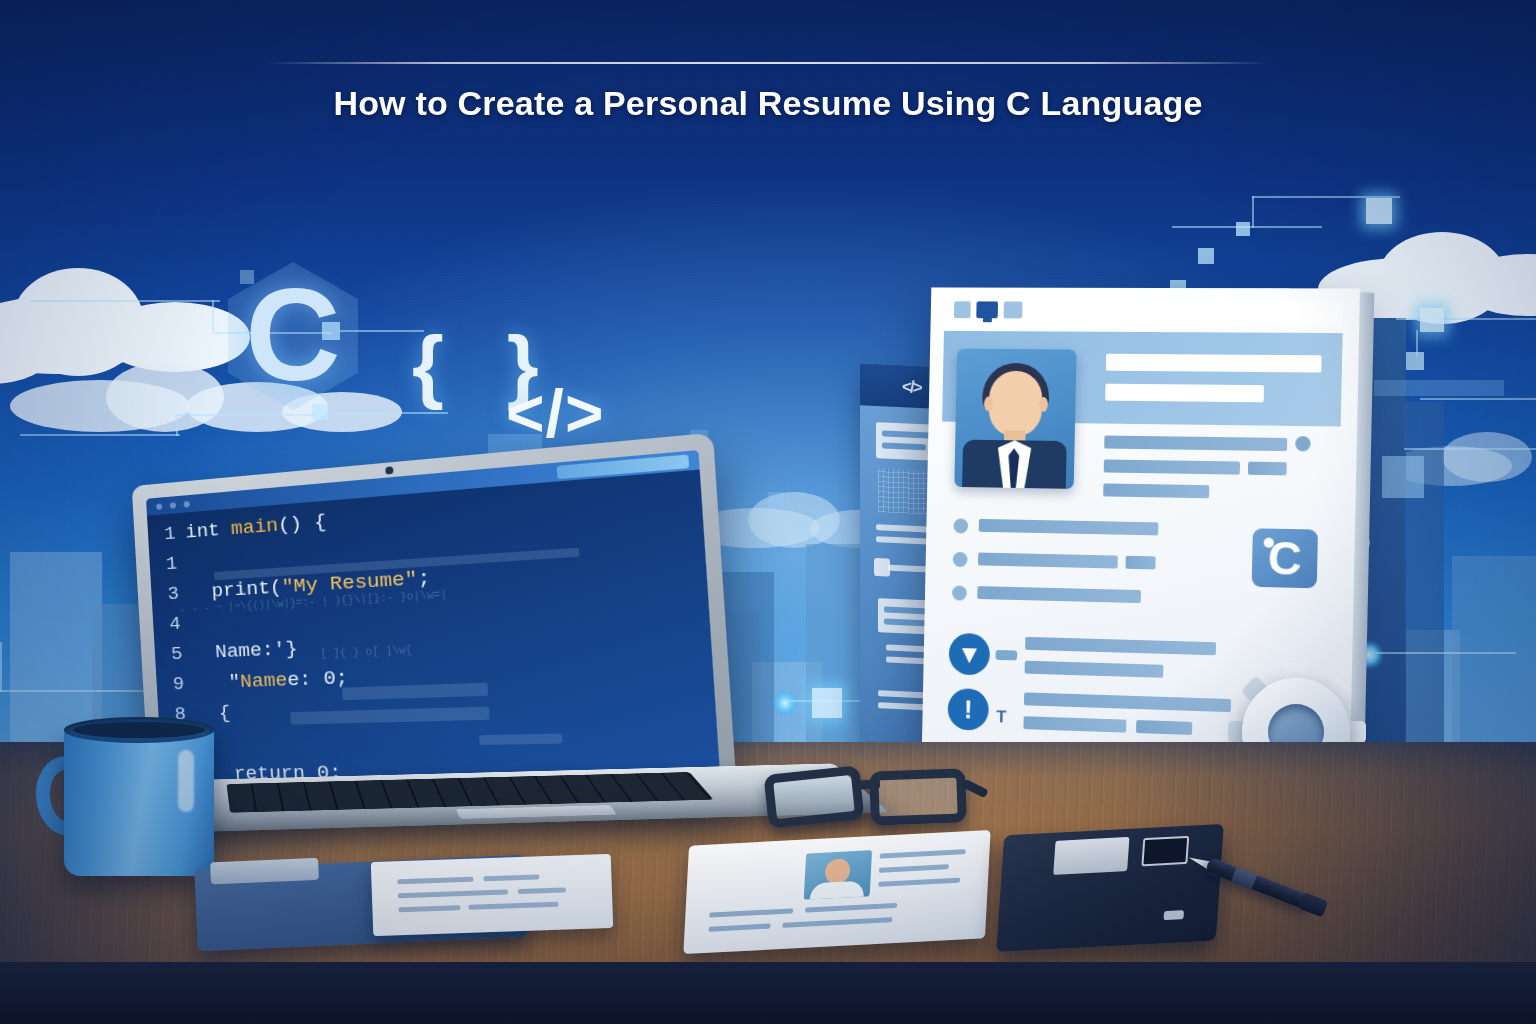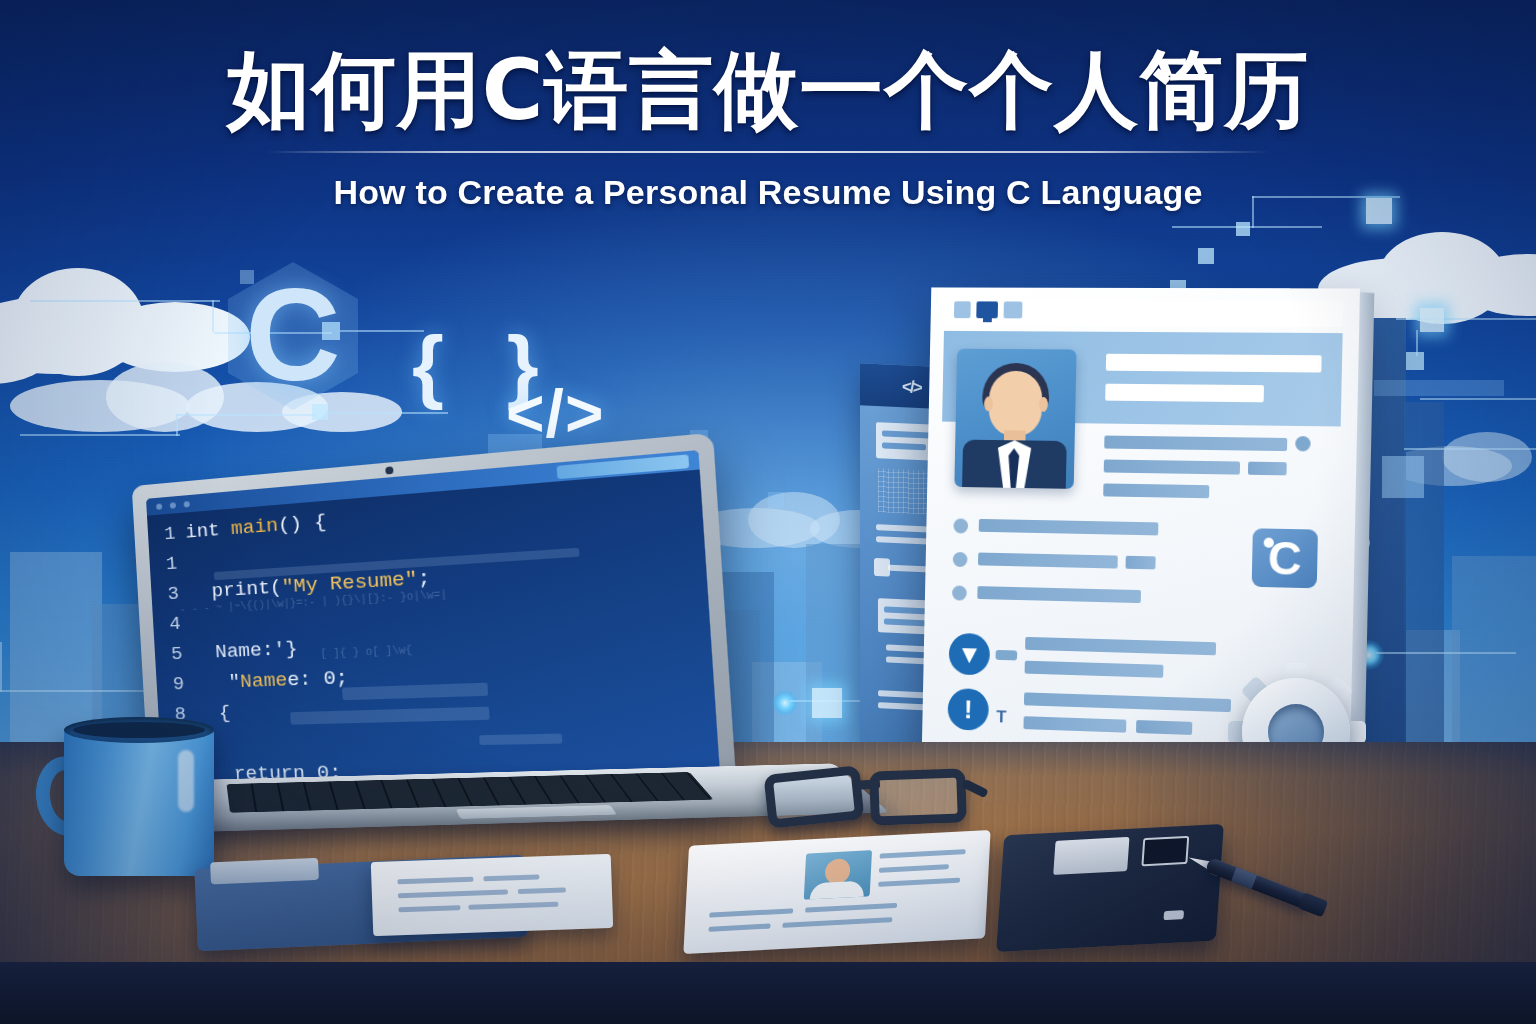--- a/index.html
+++ b/index.html
@@ -416,21 +416,20 @@
     <div class="hbar" style="left:488px;  top:434px; width:54px;  height:24px;"></div>
     <div class="hbar" style="left:690px;  top:430px; width:18px;  height:18px;"></div>
     <div class="hbar" style="left:768px;  top:492px; width:16px;  height:16px;"></div>
     <div class="nnode" style="left:240px; top:270px; width:14px; height:14px; opacity:.5;"></div>
     <div class="nnode" style="left:620px; top:466px; width:14px; height:14px; opacity:.5;"></div>
   </div>
 
   <div class="noise"></div>
 
   <div class="title-wrap">
-    <div class="title-cn">如何用C语言做一个个人简历</div>
     <div class="title-rule"></div>
     <div class="title-en">How to Create a Personal Resume Using C Language</div>
   </div>
 
   <div class="c-hex"></div>
   <div class="c-letter">C</div>
   <div class="braces">{ }</div>
   <div class="angle">&lt;/&gt;</div>
 
   <div class="side-panel">

